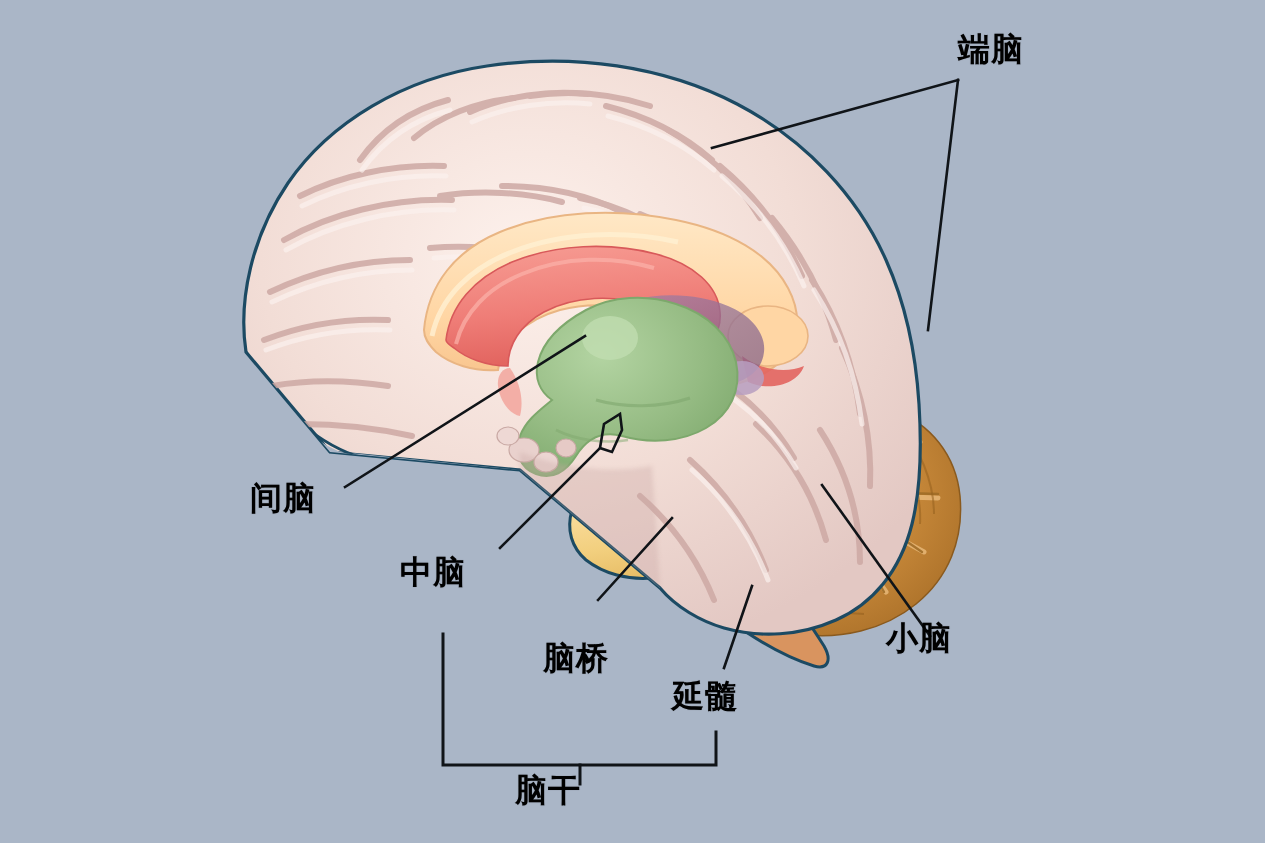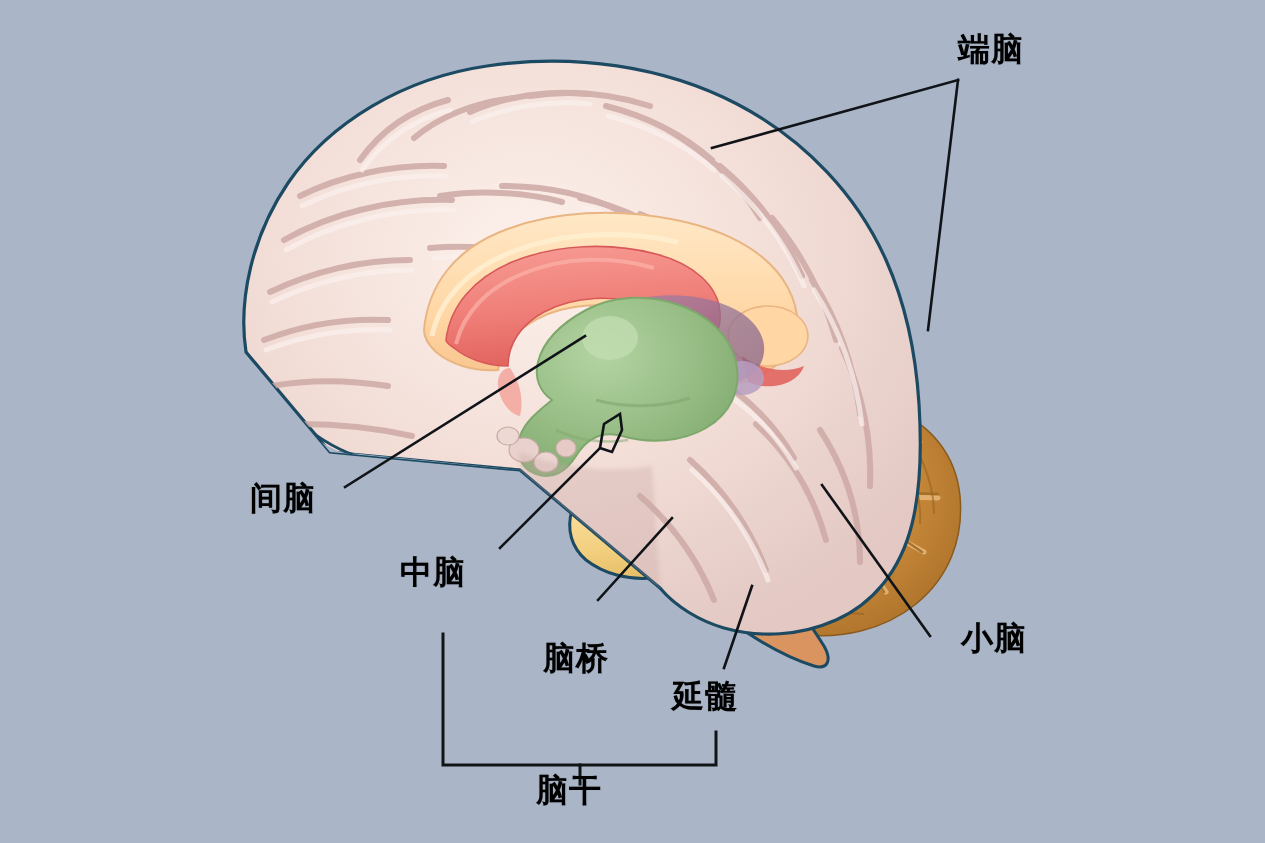--- a/index.html
+++ b/index.html
@@ -31,22 +31,22 @@
     line-height: 1;
     white-space: nowrap;
     font-family: "Liberation Sans", "DejaVu Sans", sans-serif;
     text-shadow: 0 0 1px rgba(0,0,0,0.35);
   }
   #lbl-telencephalon { left: 958px; top: 33px; }
   #lbl-diencephalon  { left: 250px; top: 482px; }
   #lbl-midbrain      { left: 400px; top: 545px; margin-top: 11px; }
   #lbl-pons          { left: 543px; top: 642px; }
   #lbl-medulla       { left: 672px; top: 680px; }
-  #lbl-cerebellum    { left: 961px; top: 622px; }
-  #lbl-brainstem     { left: 536px; top: 774px; }
+  #lbl-cerebellum    { left: 886px; top: 622px; }
+  #lbl-brainstem     { left: 515px; top: 774px; }
 </style>
 </head>
 <body>
 
 <div id="stage">
 
   <svg id="figure" viewBox="0 0 1265 843" xmlns="http://www.w3.org/2000/svg">
     <defs>
 
       <radialGradient id="gCortex" cx="42%" cy="34%" r="72%">

